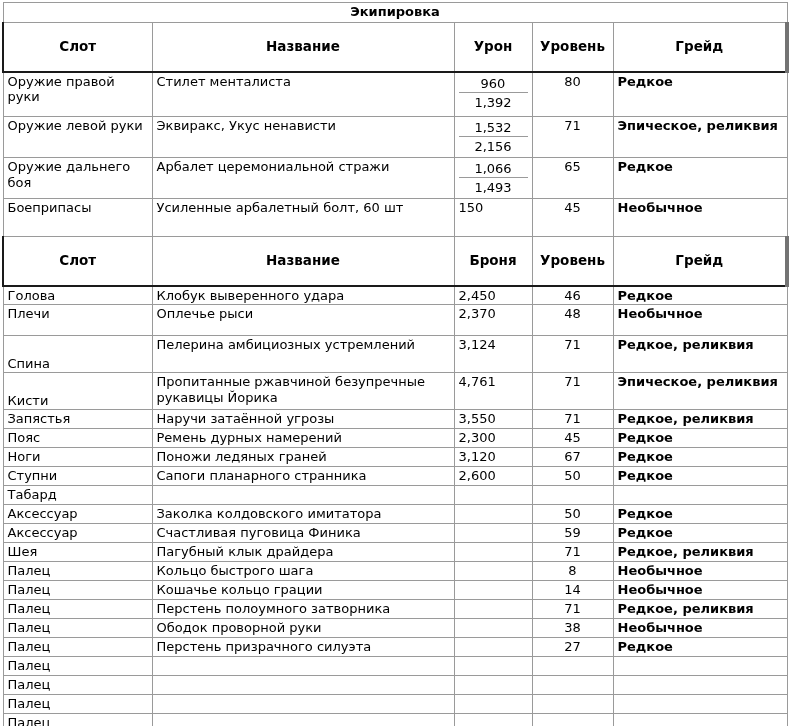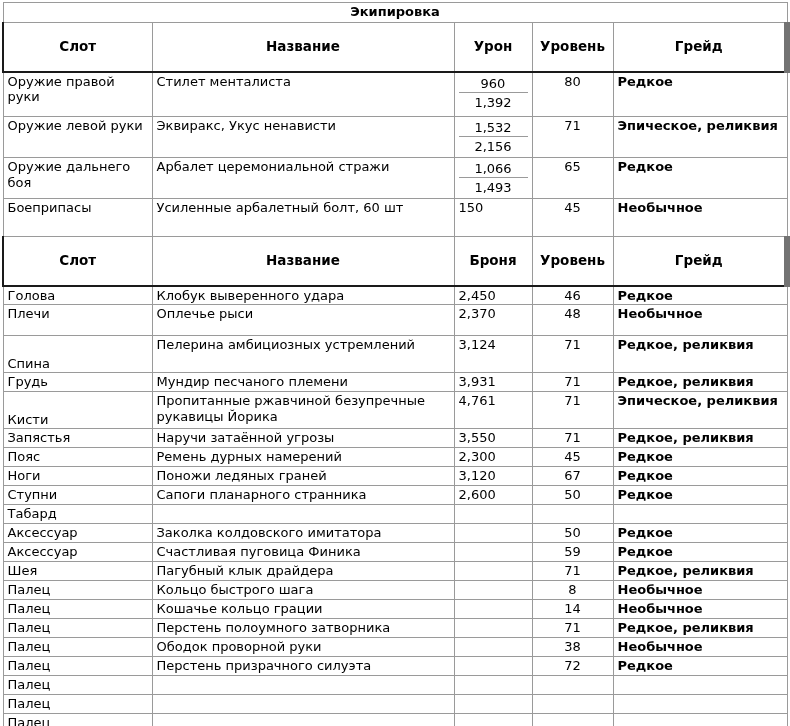--- a/index.html
+++ b/index.html
@@ -68,21 +68,21 @@
     text-align: center;
     vertical-align: middle;
     height: 22px;
     padding: 16px 2px;
     border-top: 1px solid #1a1a1a;
     border-bottom: 2px solid #1a1a1a;
     border-left: 1px solid #9a9a9a;
     border-right: 1px solid #9a9a9a;
   }
   tr.hdr th.first { border-left: 2px solid #1a1a1a; }
-  tr.hdr th.last  { border-right: 6px solid #737373; }
+  tr.hdr th.last  { border-right: 4px solid #737373; }
 
   td.slot  { text-align: left;   vertical-align: top; }
   td.slot.bottomal { vertical-align: bottom; }
   td.name  { text-align: left;   vertical-align: top; }
   td.val   { text-align: left; vertical-align: middle; margin-top: 32px; }
   td.lvl   { text-align: center; vertical-align: middle; }
   td.grade { text-align: left;   vertical-align: top; font-weight: bold; }
 
   td.edge-l { border-left: 2px solid #1a1a1a; }
   td.edge-r { border-right: 2px solid #1a1a1a; }
@@ -189,27 +189,20 @@
         <td class="lvl">48</td>
         <td class="grade edge-r">Необычное</td>
       </tr>
       <tr style="height:37px">
         <td class="slot bottomal edge-l">Спина</td>
         <td class="name">Пелерина амбициозных устремлений</td>
         <td class="val">3,124</td>
         <td class="lvl">71</td>
         <td class="grade edge-r">Редкое, реликвия</td>
       </tr>
-      <tr style="height:19px">
-        <td class="slot edge-l">Грудь</td>
-        <td class="name">Мундир песчаного племени</td>
-        <td class="val">3,931</td>
-        <td class="lvl">71</td>
-        <td class="grade edge-r">Редкое, реликвия</td>
-      </tr>
       <tr style="height:37px">
         <td class="slot bottomal edge-l">Кисти</td>
         <td class="name">Пропитанные ржавчиной безупречные рукавицы Йорика</td>
         <td class="val">4,761</td>
         <td class="lvl">71</td>
         <td class="grade edge-r">Эпическое, реликвия</td>
       </tr>
       <tr style="height:19px">
         <td class="slot edge-l">Запястья</td>
         <td class="name">Наручи затаённой угрозы</td>
@@ -292,21 +285,21 @@
         <td class="slot edge-l">Палец</td>
         <td class="name">Ободок проворной руки</td>
         <td class="val"></td>
         <td class="lvl">38</td>
         <td class="grade edge-r">Необычное</td>
       </tr>
       <tr style="height:19px">
         <td class="slot edge-l">Палец</td>
         <td class="name">Перстень призрачного силуэта</td>
         <td class="val"></td>
-        <td class="lvl">72</td>
+        <td class="lvl">27</td>
         <td class="grade edge-r">Редкое</td>
       </tr>
       <tr style="height:19px">
         <td class="slot edge-l">Палец</td>
         <td class="name"></td>
         <td class="val"></td>
         <td class="lvl"></td>
         <td class="grade edge-r"></td>
       </tr>
       <tr style="height:19px">

